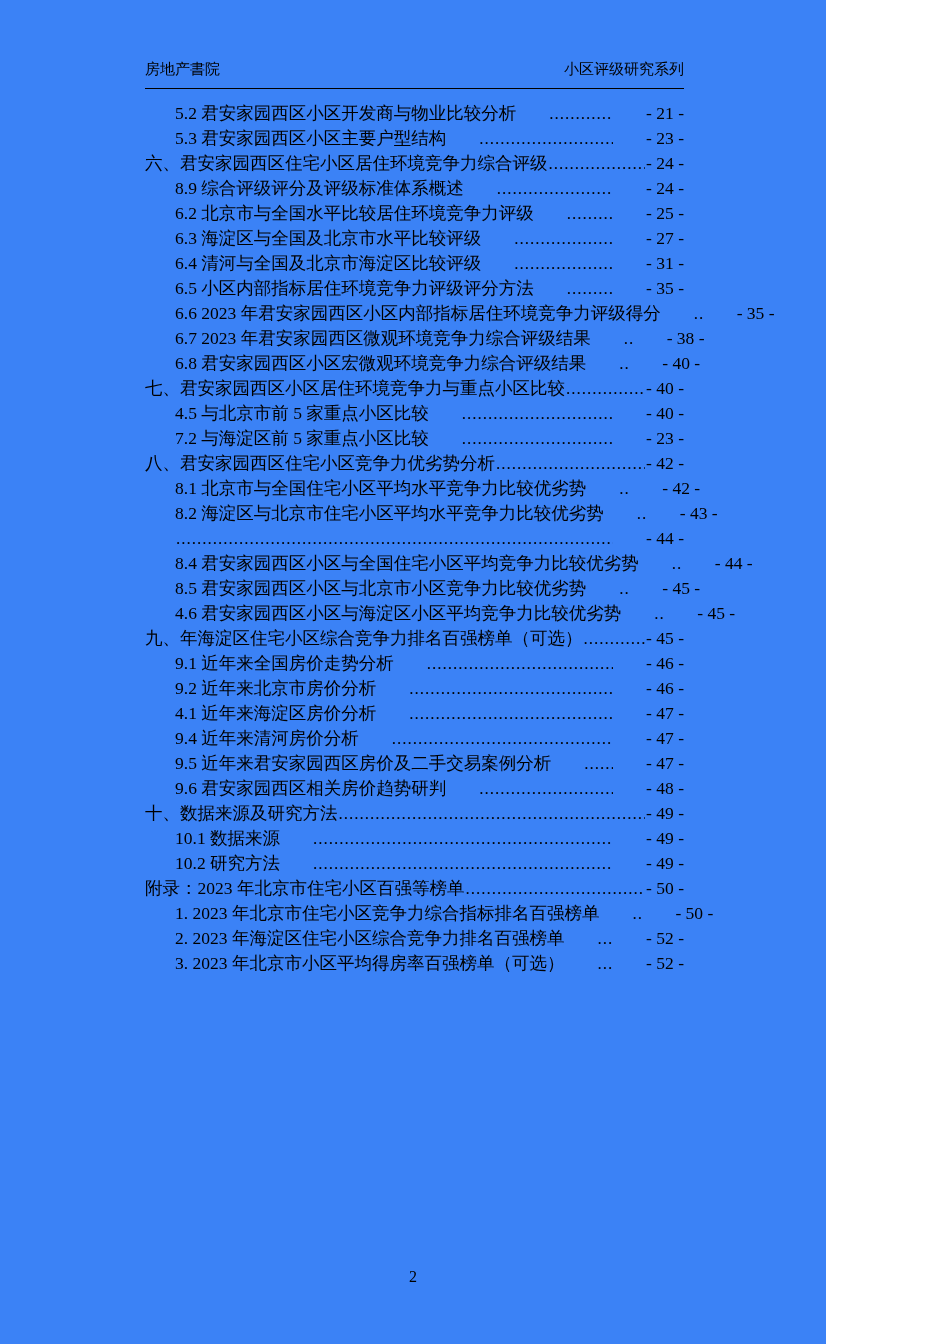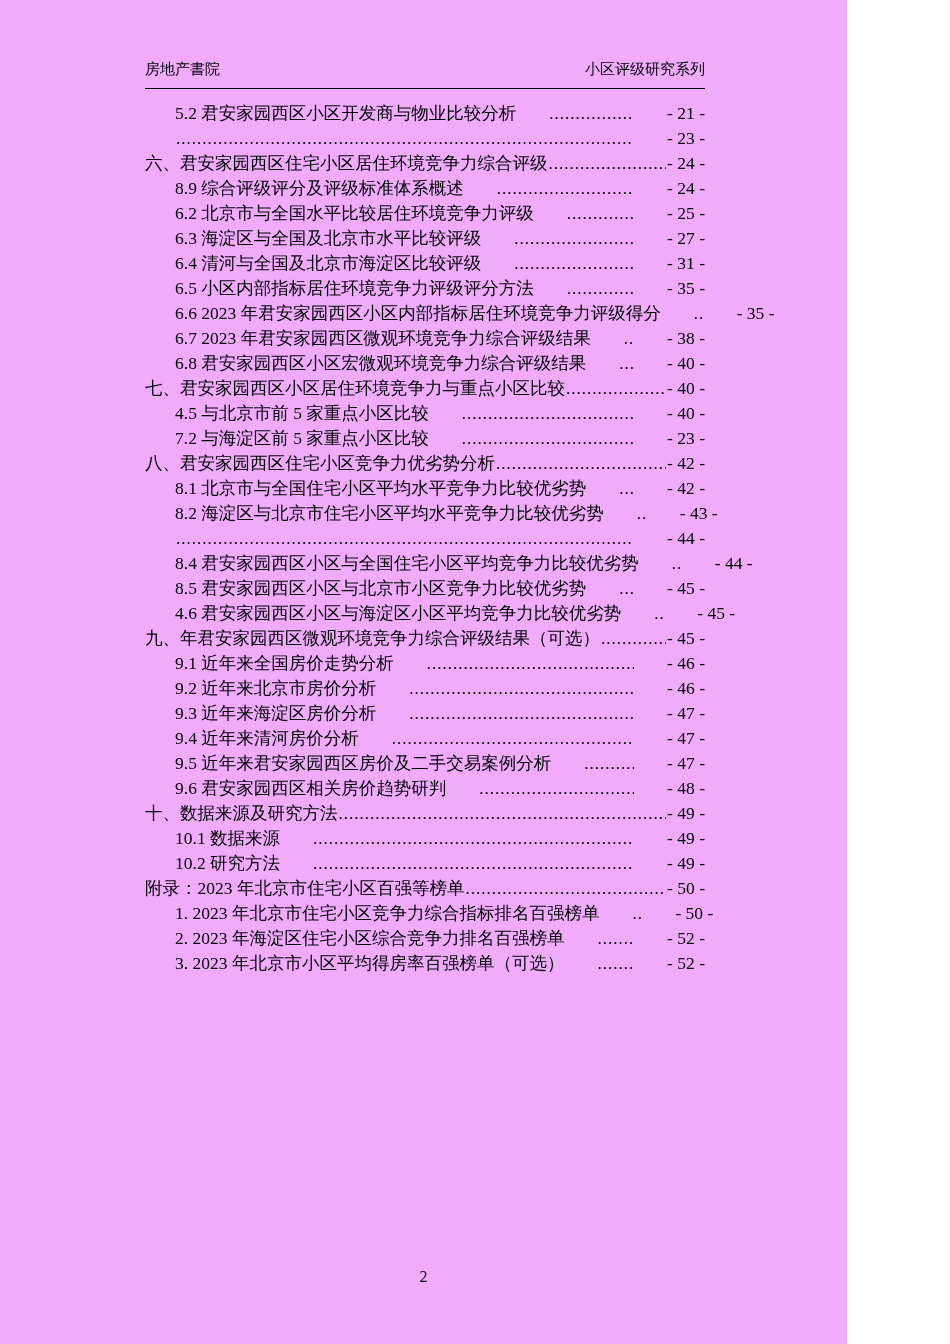--- a/index.html
+++ b/index.html
@@ -6,23 +6,22 @@
     margin: 0;
     padding: 0;
     background: #ffffff;
     color: #000000;
     font-family: "Liberation Serif", "DejaVu Serif", serif;
   }
   .page {
     position: relative;
     width: 826px;
     height: 1344px;
-    background: #f0abfc;
+    background: #3b82f6;
     overflow: hidden;
-    padding-left: 21px;
   }
   .header {
     position: absolute;
     top: 60px;
     left: 145px;
     right: 142px;
     display: flex;
     justify-content: space-between;
     align-items: baseline;
     font-size: 15px;
@@ -83,20 +82,21 @@
   </div>
 
   <div class="toc">
   <div class="toc-row level-1">
     <span class="toc-title">5.2 君安家园西区小区开发商与物业比较分析</span>
     <span class="toc-leader"><span class="toc-leader-dots">............................................................................................................................................................................................................................</span></span>
     <span class="toc-page">- 21 -</span>
   </div>
 
   <div class="toc-row level-1">
+    <span class="toc-title">5.3 君安家园西区小区主要户型结构</span>
     <span class="toc-leader"><span class="toc-leader-dots">............................................................................................................................................................................................................................</span></span>
     <span class="toc-page">- 23 -</span>
   </div>
 
   <div class="toc-row level-0">
     <span class="toc-title">六、君安家园西区住宅小区居住环境竞争力综合评级</span>
     <span class="toc-leader"><span class="toc-leader-dots">............................................................................................................................................................................................................................</span></span>
     <span class="toc-page">- 24 -</span>
   </div>
 
@@ -201,39 +201,39 @@
     <span class="toc-page">- 45 -</span>
   </div>
 
   <div class="toc-row level-1">
     <span class="toc-title">4.6 君安家园西区小区与海淀区小区平均竞争力比较优劣势</span>
     <span class="toc-leader"><span class="toc-leader-dots">............................................................................................................................................................................................................................</span></span>
     <span class="toc-page">- 45 -</span>
   </div>
 
   <div class="toc-row level-0">
-    <span class="toc-title">九、年君安家园西区微观环境竞争力综合评级结果（可选）</span>
+    <span class="toc-title">九、年海淀区住宅小区综合竞争力排名百强榜单（可选）</span>
     <span class="toc-leader"><span class="toc-leader-dots">............................................................................................................................................................................................................................</span></span>
     <span class="toc-page">- 45 -</span>
   </div>
 
   <div class="toc-row level-1">
     <span class="toc-title">9.1 近年来全国房价走势分析</span>
     <span class="toc-leader"><span class="toc-leader-dots">............................................................................................................................................................................................................................</span></span>
     <span class="toc-page">- 46 -</span>
   </div>
 
   <div class="toc-row level-1">
     <span class="toc-title">9.2 近年来北京市房价分析</span>
     <span class="toc-leader"><span class="toc-leader-dots">............................................................................................................................................................................................................................</span></span>
     <span class="toc-page">- 46 -</span>
   </div>
 
   <div class="toc-row level-1">
-    <span class="toc-title">9.3 近年来海淀区房价分析</span>
+    <span class="toc-title">4.1 近年来海淀区房价分析</span>
     <span class="toc-leader"><span class="toc-leader-dots">............................................................................................................................................................................................................................</span></span>
     <span class="toc-page">- 47 -</span>
   </div>
 
   <div class="toc-row level-1">
     <span class="toc-title">9.4 近年来清河房价分析</span>
     <span class="toc-leader"><span class="toc-leader-dots">............................................................................................................................................................................................................................</span></span>
     <span class="toc-page">- 47 -</span>
   </div>
 

